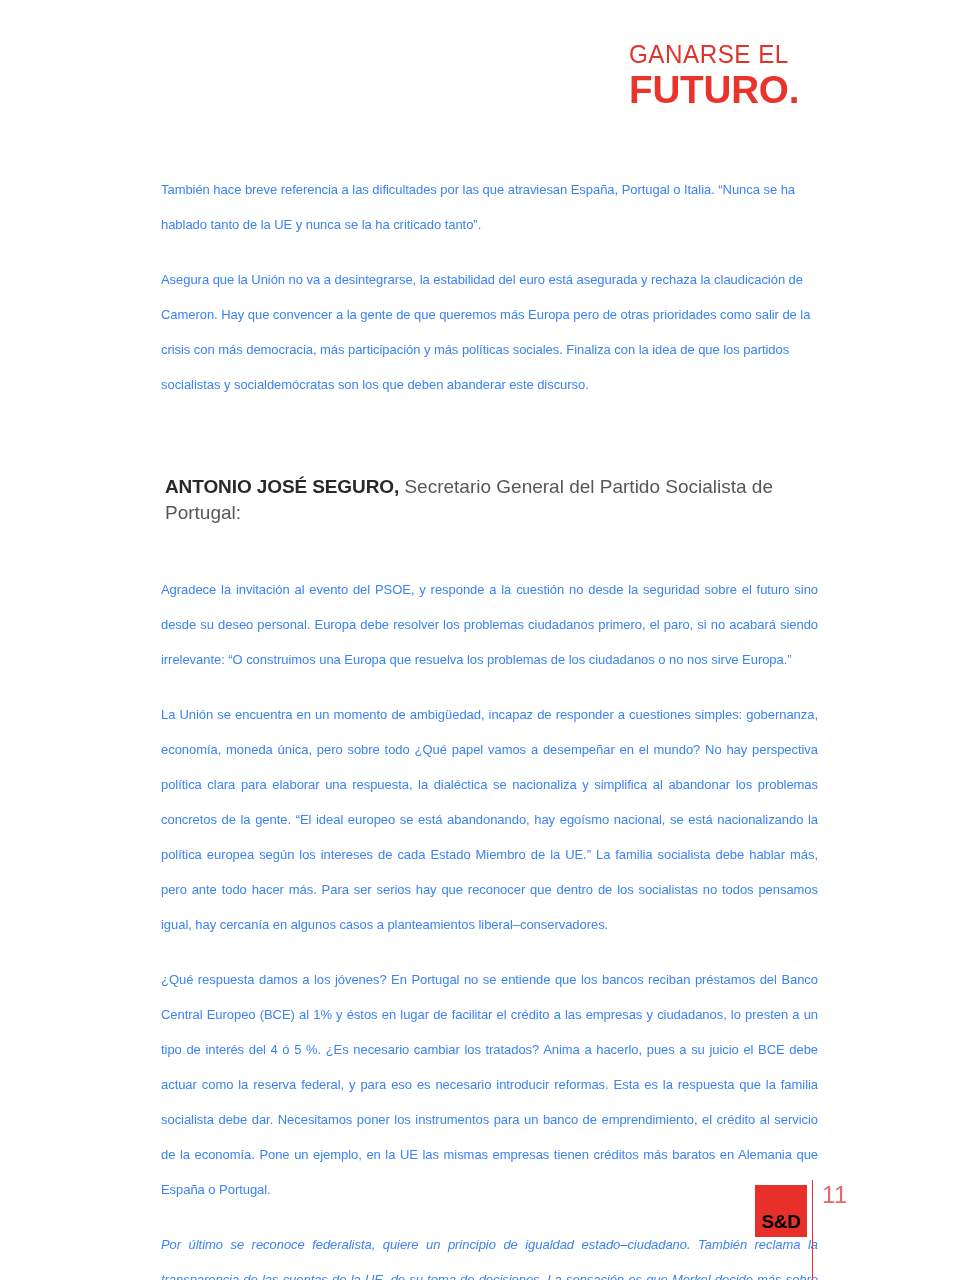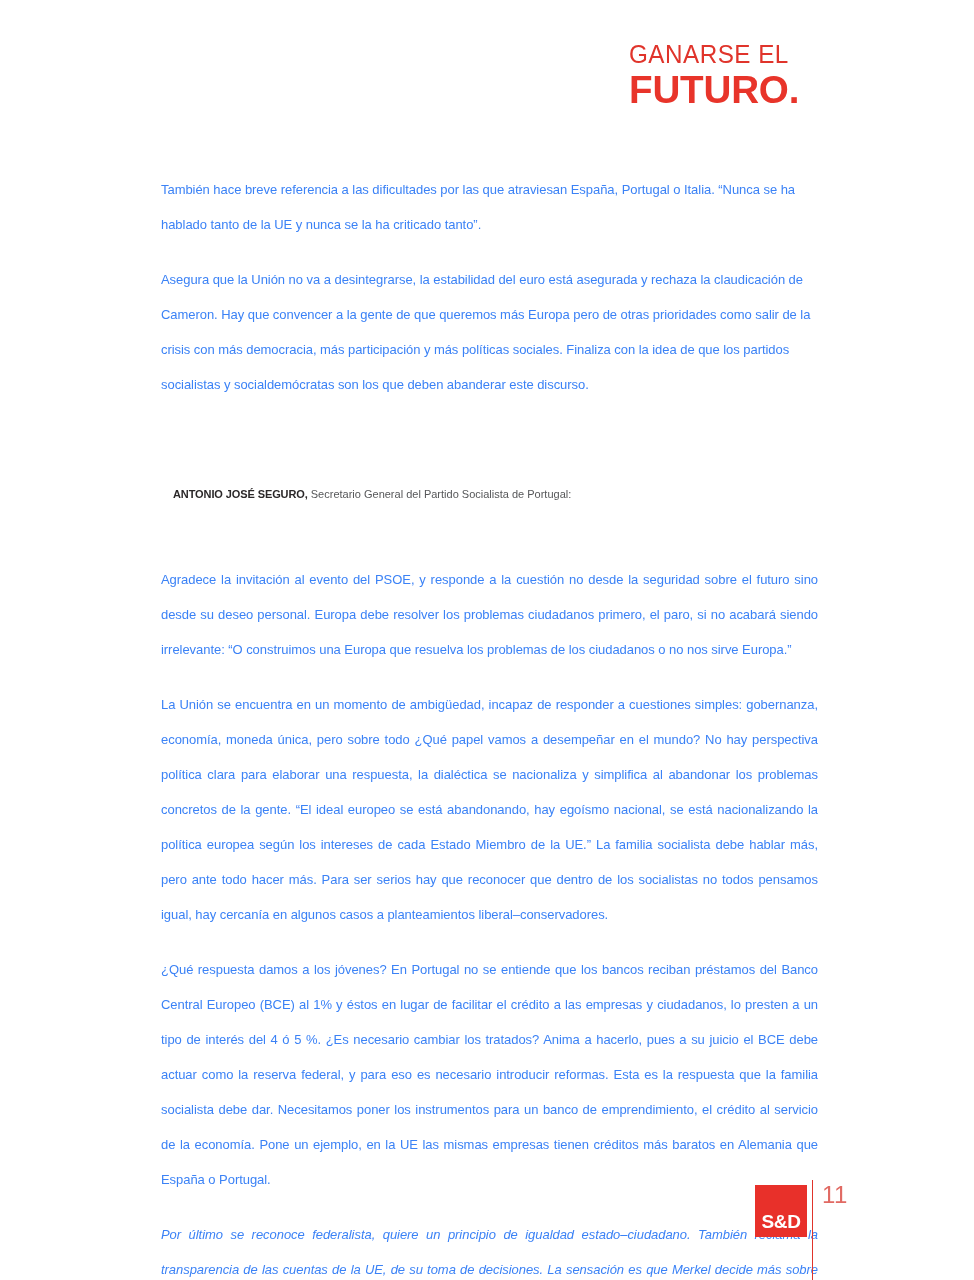--- a/index.html
+++ b/index.html
@@ -73,22 +73,22 @@
   }
   p.para.last {
     margin-bottom: 12px;
     font-style: italic;
   }
 
   .gap-before-heading { height: 48px; }
   .gap-after-heading  { height: 42px; }
 
   h2.speaker {
-    margin: 12px;
-    font-size: 11px;
+    margin: 4px;
+    font-size: 19px;
     line-height: 25.8px;
     font-weight: 400;
     color: #565759;
     font-family: "Liberation Sans", "DejaVu Sans", sans-serif;
     text-align: left;
   }
   h2.speaker .name {
     font-weight: 700;
     color: #2b2829;
     letter-spacing: -0.1px;
@@ -110,21 +110,21 @@
     height: 52px;
     background: #e8302a;
     display: block;
   }
   .sd-logo-text {
     position: absolute;
     left: 0;
     right: 0;
     bottom: 6px;
     text-align: center;
-    color: #ffffff;
+    color: #000000;
     font-size: 19px;
     font-weight: 700;
     letter-spacing: -0.4px;
     font-family: "Liberation Sans Narrow", "Liberation Sans", sans-serif;
     line-height: 1;
   }
   .footer-rule {
     position: absolute;
     left: 812px;
     top: 0px;

